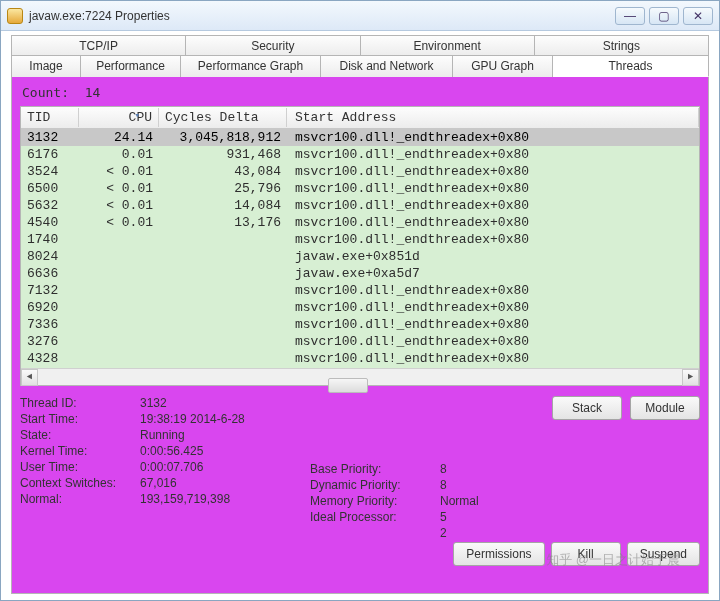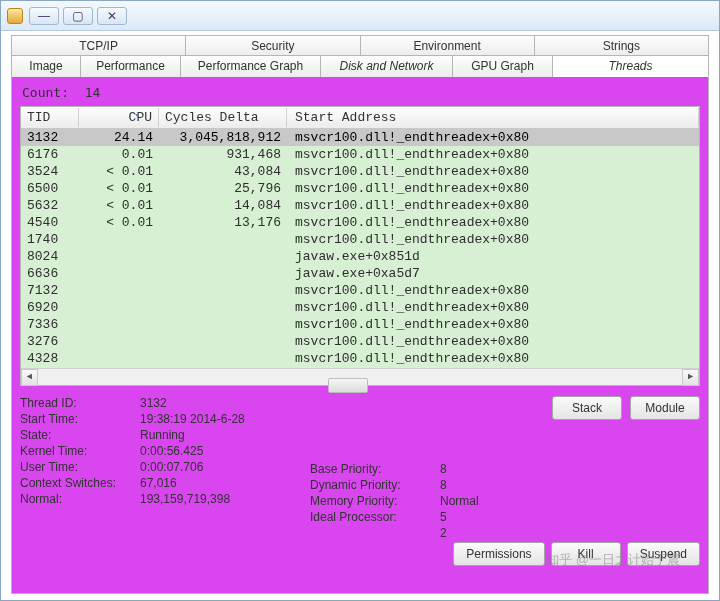--- a/index.html
+++ b/index.html
@@ -203,41 +203,42 @@
     font-size: 13px;
     pointer-events: none;
   }
 </style>
 </head>
 <body>
 
 <div class="window">
   <div class="titlebar">
     <div class="icon"></div>
+    <div class="title">javaw.exe:7224 Properties</div>
     <div class="winbtns">
       <div class="winbtn">—</div>
       <div class="winbtn">▢</div>
       <div class="winbtn">✕</div>
     </div>
   </div>
 
   <div class="content">
     <div class="tabs-row1" id="tabs1">
         <div class="tab">TCP/IP</div>
         <div class="tab">Security</div>
         <div class="tab">Environment</div>
         <div class="tab">Strings</div>
       </div>
     <div class="tabs-row2" id="tabs2">
         <div class="tab" style="width: 70px;">Image</div>
         <div class="tab" style="width: 100px;">Performance</div>
         <div class="tab" style="width: 140px;">Performance Graph</div>
-        <div class="tab" style="width: 132px; font-style: italic;">Disk and Network</div>
+        <div class="tab" style="width: 132px;">Disk and Network</div>
         <div class="tab" style="width: 100px;">GPU Graph</div>
-        <div class="tab active" style="width: 80px; flex: 1 1 0%; font-style: italic;">Threads</div>
+        <div class="tab active" style="width: 80px; flex: 1 1 0%;">Threads</div>
       </div>
 
     <div class="tabbody">
       <div class="count">
         <span>Count:</span>
         &nbsp;<span>14</span>
       </div>
 
       <div class="tablewrap">
         <div class="thead">

